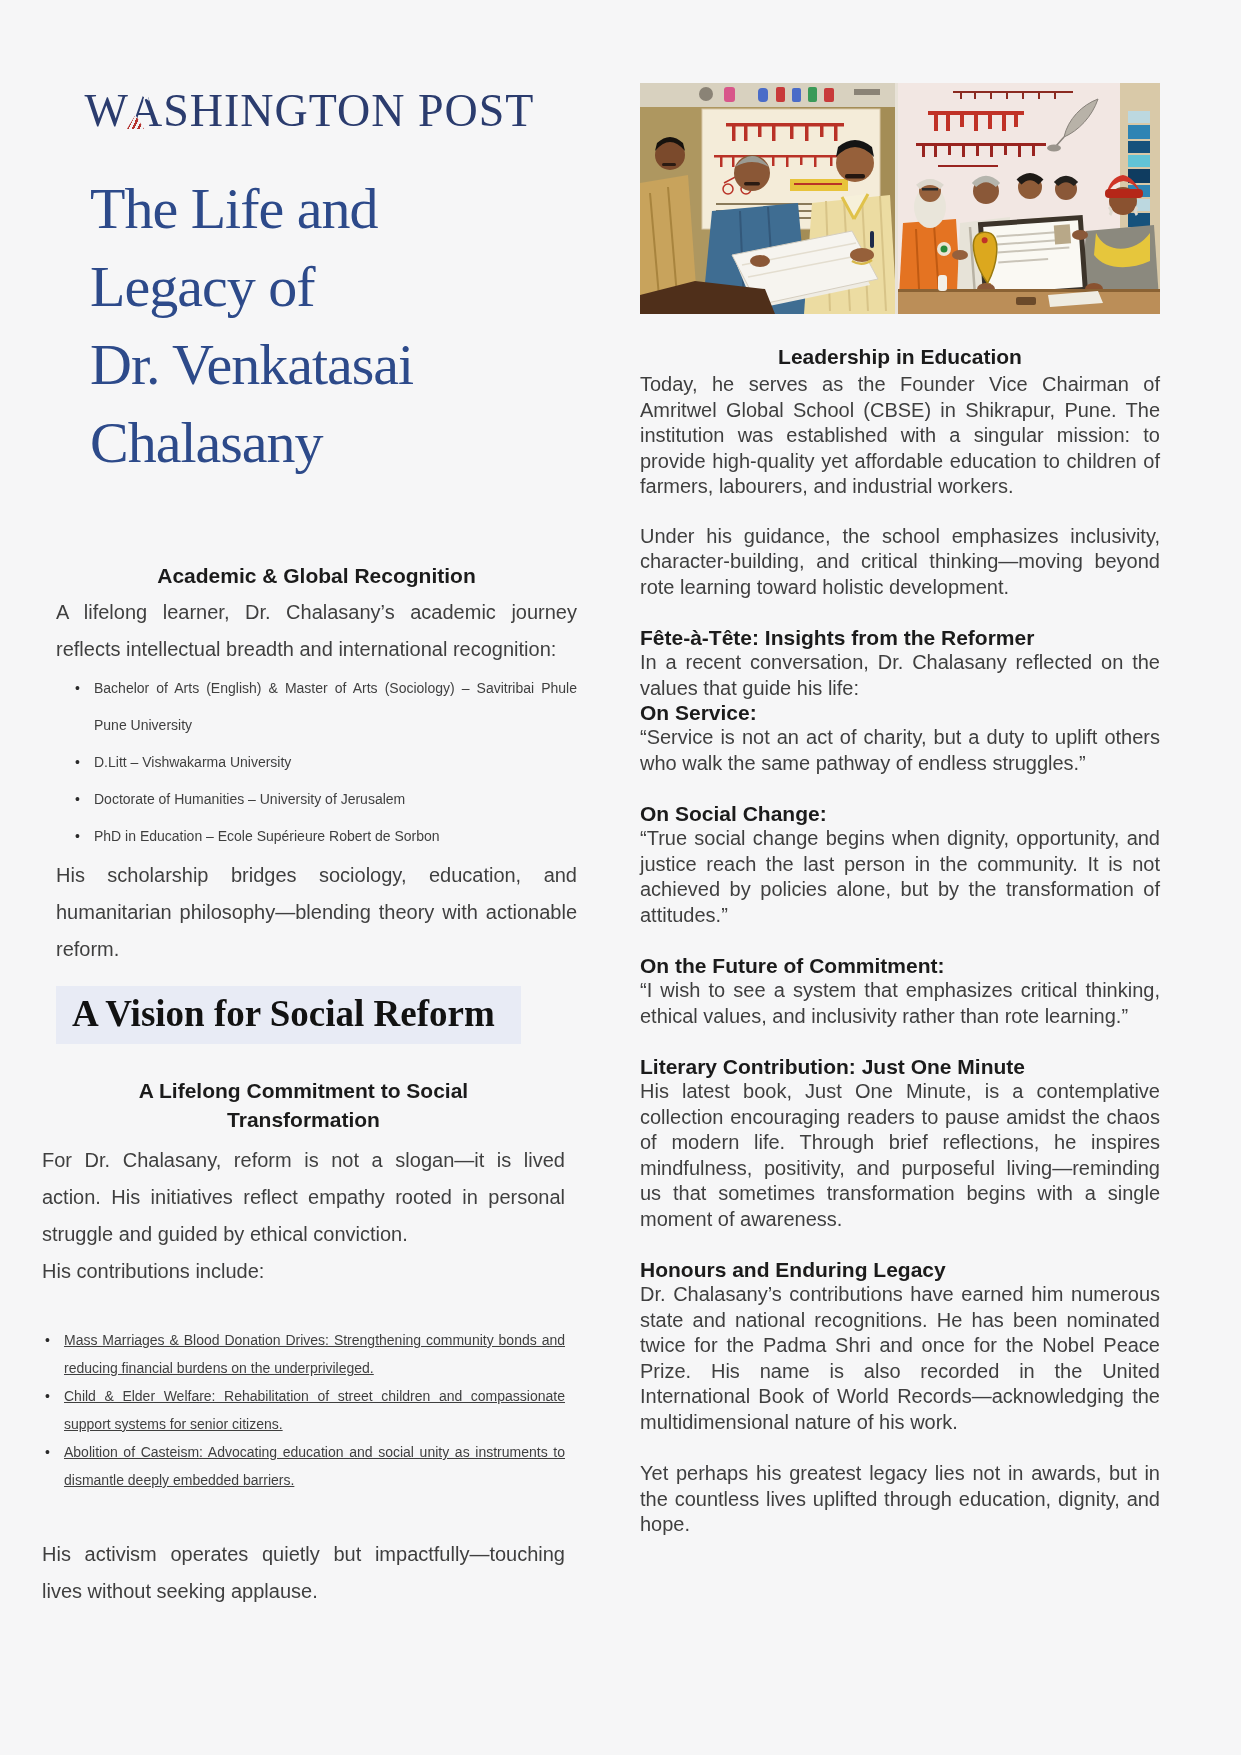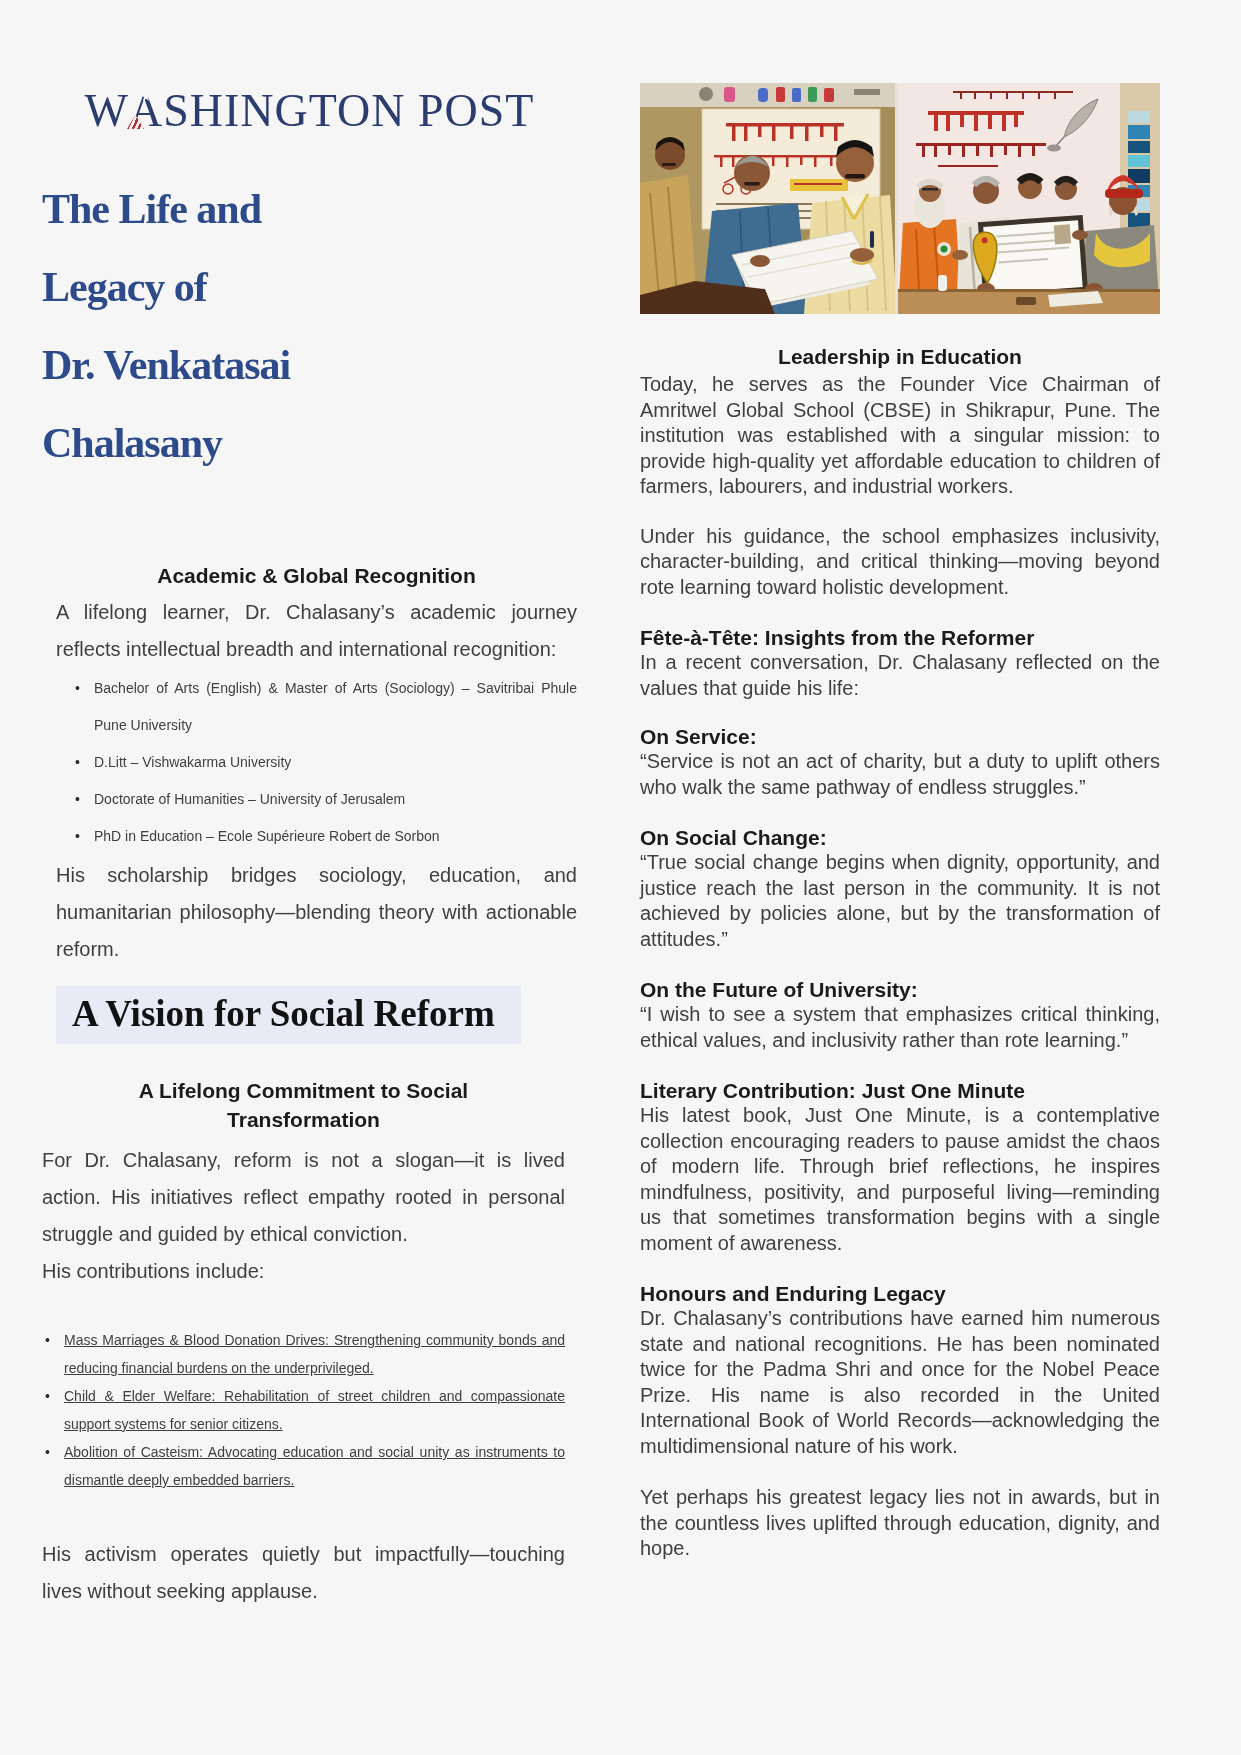--- a/index.html
+++ b/index.html
@@ -30,28 +30,29 @@
   }
   .a-stripes{
     position:absolute;bottom:5px;left:-2px;width:17px;height:14px;
     clip-path:polygon(50% 0,100% 100%,0 100%);
     background:repeating-linear-gradient(115deg,#b5302c 0 2.5px,#f3f3f4 2.5px 5px);
   }
 
   
   .title{
     margin-top:36px;
-    font-family:"Liberation Serif",serif;font-weight:700;
-    font-size:42px;line-height:78px;color:var(--title-blue);
+    font-family:"Liberation Serif",serif;font-weight:400;
+    font-size:58px;line-height:78px;color:var(--title-blue);
     letter-spacing:-1px;
+    margin-left:48px;
   }
 
   
   .h-center{font-weight:700;color:var(--heading);font-size:21px;text-align:center;}
-  .h-left{font-weight:700;color:var(--heading);font-size:21px;text-align:left;margin-top:24px;}
+  .h-left{font-weight:700;color:var(--heading);font-size:21px;text-align:left;}
   p.just{text-align:justify;font-size:20px;}
   .col-left p.just, .col-left li{line-height:37px;}
   .col-right p.just{line-height:25.5px;}
 
   .sec1{margin-top:82px;padding-left:14px;}
   .sec1 .h-center{margin-bottom:6px;}
   ul.blist{list-style:none;margin-top:2px;}
   .sec1 ul.blist{padding-left:16px;}
   ul.blist li{position:relative;padding-left:22px;text-align:justify;font-size:14px;}
   ul.blist li::before{content:"•";position:absolute;left:3px;top:0;color:#2a2a2a;}
@@ -328,21 +329,21 @@
       <h3 class="h-left">On Service:</h3>
       <p class="just">“Service is not an act of charity, but a duty to uplift others who walk the same pathway of endless struggles.”</p>
     </section>
 
     <section class="rblock">
       <h3 class="h-left">On Social Change:</h3>
       <p class="just">“True social change begins when dignity, opportunity, and justice reach the last person in the community. It is not achieved by policies alone, but by the transformation of attitudes.”</p>
     </section>
 
     <section class="rblock">
-      <h3 class="h-left">On the Future of University:</h3>
+      <h3 class="h-left">On the Future of Commitment:</h3>
       <p class="just">“I wish to see a system that emphasizes critical thinking, ethical values, and inclusivity rather than rote learning.”</p>
     </section>
 
     <section class="rblock">
       <h3 class="h-left">Literary Contribution: Just One Minute</h3>
       <p class="just">His latest book, Just One Minute, is a contemplative collection encouraging readers to pause amidst the chaos of modern life. Through brief reflections, he inspires mindfulness, positivity, and purposeful living—reminding us that sometimes transformation begins with a single moment of awareness.</p>
     </section>
 
     <section class="rblock">
       <h3 class="h-left">Honours and Enduring Legacy</h3>

